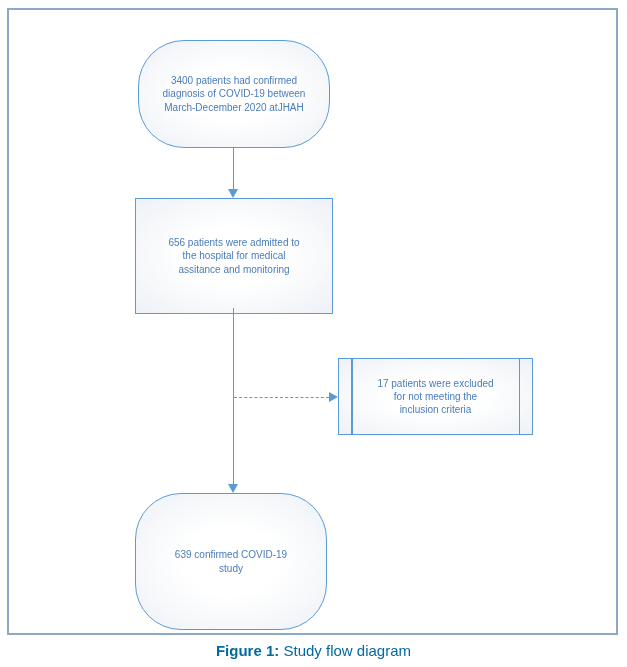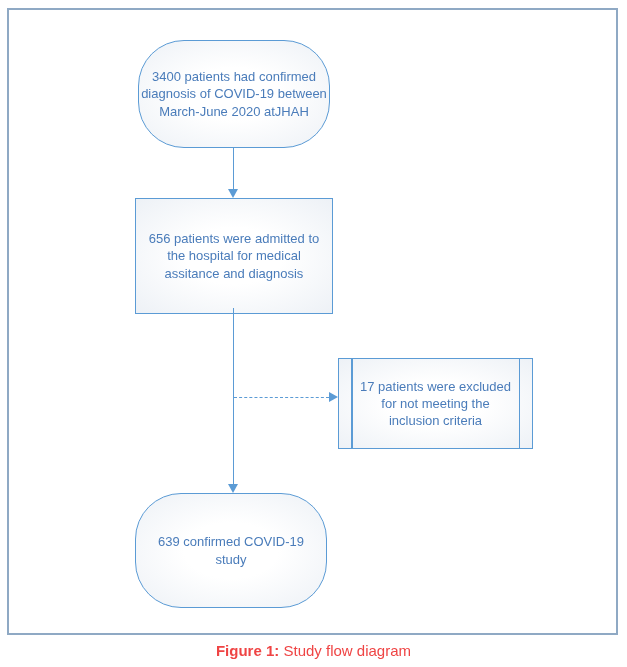--- a/index.html
+++ b/index.html
@@ -20,21 +20,21 @@
     border: 2px solid var(--frame-border, #8fa9c4);
     background: #ffffff;
   }
   
   .node {
     position: absolute;
     box-sizing: border-box;
     border: 1.5px solid var(--shape-border, #5b9bd5);
     background: radial-gradient(ellipse at center, #ffffff 35%, var(--shape-fill-edge, #edf1f6) 100%);
     color: var(--shape-text, #4a7cba);
-    font-size: 13px;
+    font-size: 10px;
     line-height: 1.32;
     display: flex;
     flex-direction: column;
     align-items: center;
     justify-content: center;
     text-align: center;
   }
   .node .line { white-space: nowrap; }
   .terminator { border-radius: 46px; }
   .predefined .sideline {
@@ -68,61 +68,61 @@
     position: absolute;
     width: 0; height: 0;
     border-top: 5.5px solid transparent;
     border-bottom: 5.5px solid transparent;
     border-left: 9px solid var(--shape-border, #5b9bd5);
   }
 
   
   #node-start    { left: 138px; top: 40px;  width: 192px; height: 108px; }
   #node-admitted { left: 135px; top: 198px; width: 198px; height: 116px; }
-  #node-excluded { left: 338px; top: 358px; width: 195px; height: 91px; padding: 0 32px; }
-  #node-included { left: 135px; top: 493px; width: 192px; height: 115px; align-items: center; }
+  #node-excluded { left: 338px; top: 358px; width: 195px; height: 77px; padding: 0 32px; }
+  #node-included { left: 135px; top: 493px; width: 192px; height: 137px; align-items: center; }
 
   #conn1-line  { left: 232.5px; top: 148px; height: 42px; }
   #conn1-head  { left: 227.5px; top: 189px; }
   #conn2-line  { left: 232.5px; top: 308px; height: 176px; }
   #conn2-head  { left: 227.5px; top: 484px; }
   #conn3-line  { left: 234px;   top: 396.5px; width: 95px; }
   #conn3-head  { left: 329px;   top: 391.5px; }
 
   
   .caption {
     position: absolute;
     left: 0; top: 642px;
     width: 627px;
     text-align: center;
     font-size: 15px;
-    color: #ef4444;
+    color: #0369a1;
   }
   .caption .cap-label { font-weight: bold; }
 </style>
 </head>
 <body>
 
 <div id="page">
 
   <div class="frame"></div>
 
   <div class="node terminator" id="node-start">
     <div class="line">3400 patients had confirmed</div>
     <div class="line">diagnosis of COVID-19 between</div>
-    <div class="line">March-June 2020 atJHAH</div>
+    <div class="line">March-December 2020 atJHAH</div>
   </div>
 
   <div class="vline" id="conn1-line"></div>
   <div class="arrow-down" id="conn1-head"></div>
 
   <div class="node" id="node-admitted">
     <div class="line">656 patients were admitted to</div>
     <div class="line">the hospital for medical</div>
-    <div class="line">assitance and diagnosis</div>
+    <div class="line">assitance and monitoring</div>
   </div>
 
   <div class="vline" id="conn2-line"></div>
   <div class="arrow-down" id="conn2-head"></div>
 
   <div class="dashline" id="conn3-line"></div>
   <div class="arrow-right" id="conn3-head"></div>
 
   <div class="node predefined" id="node-excluded">
     <div class="sideline left"></div>

